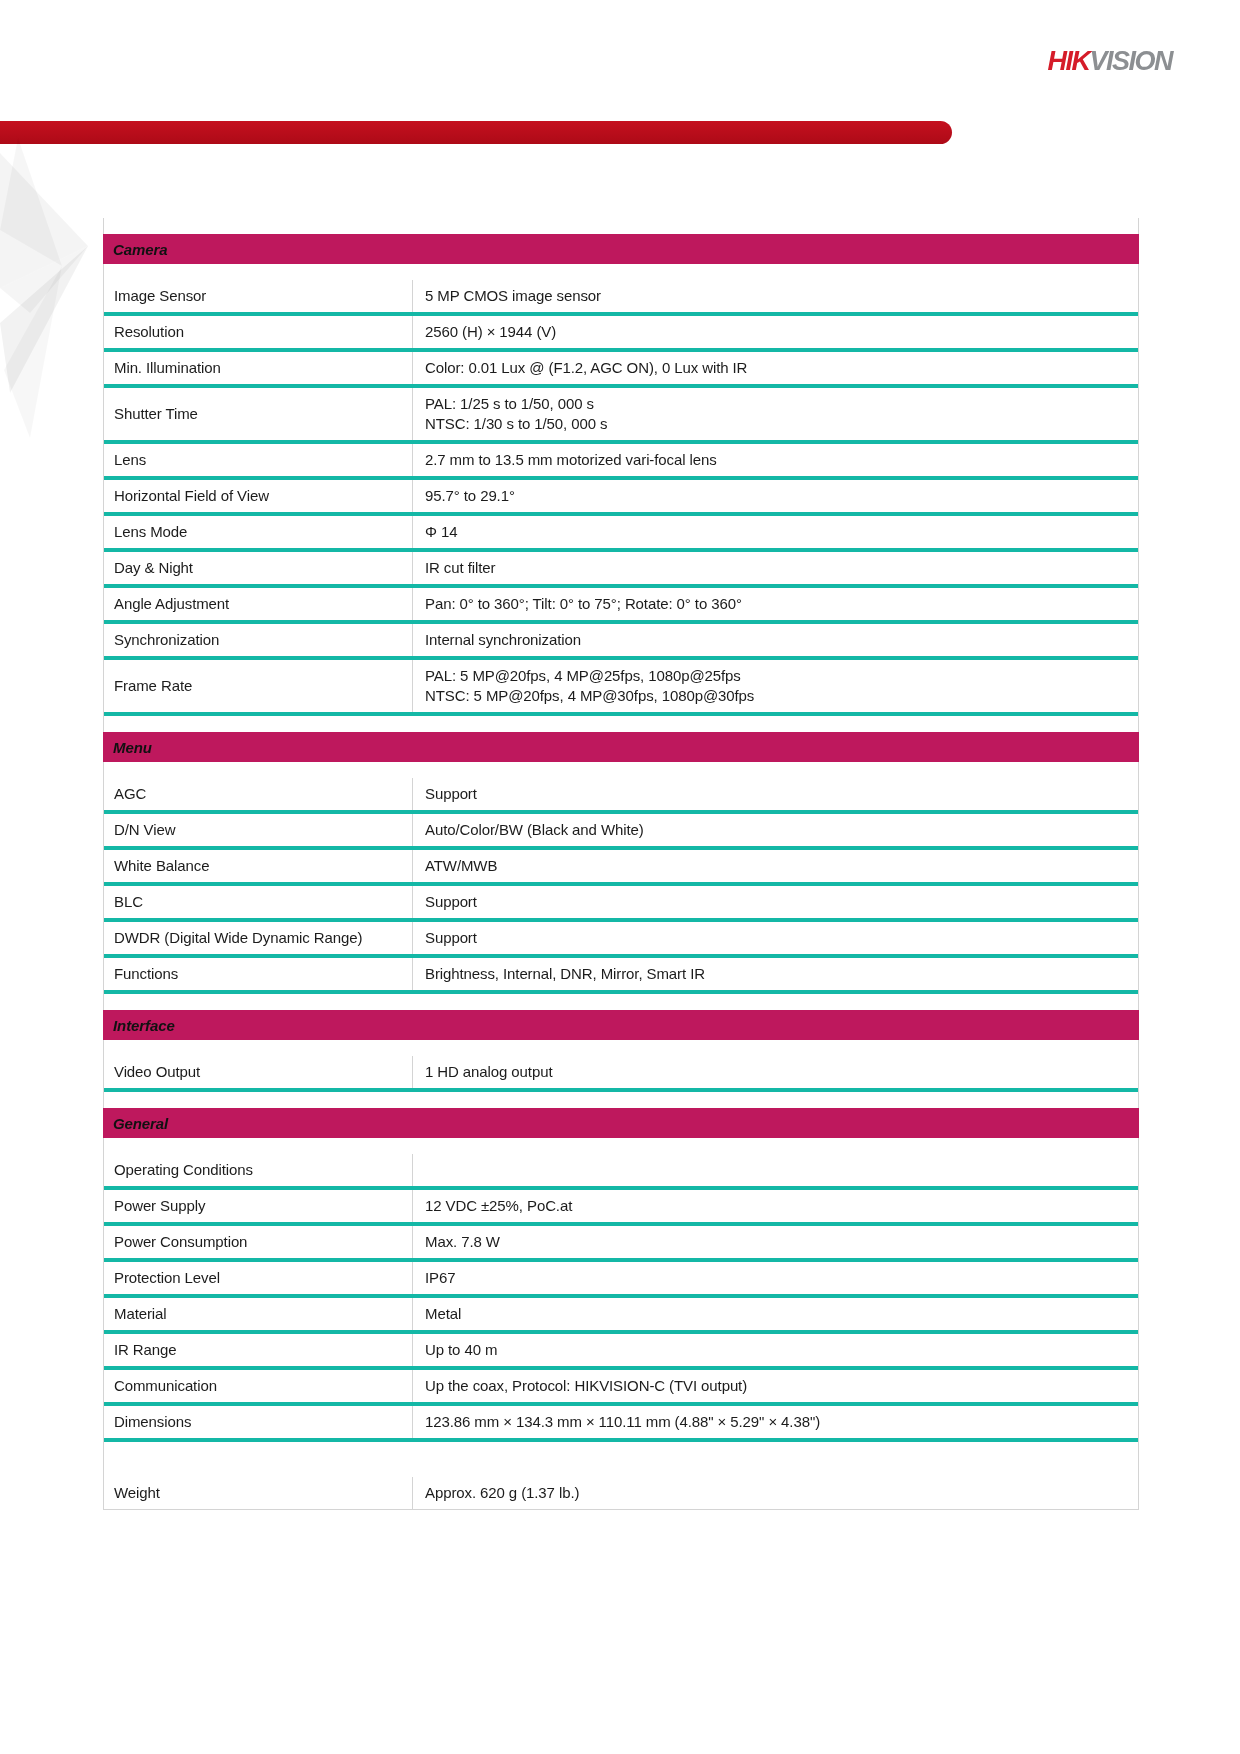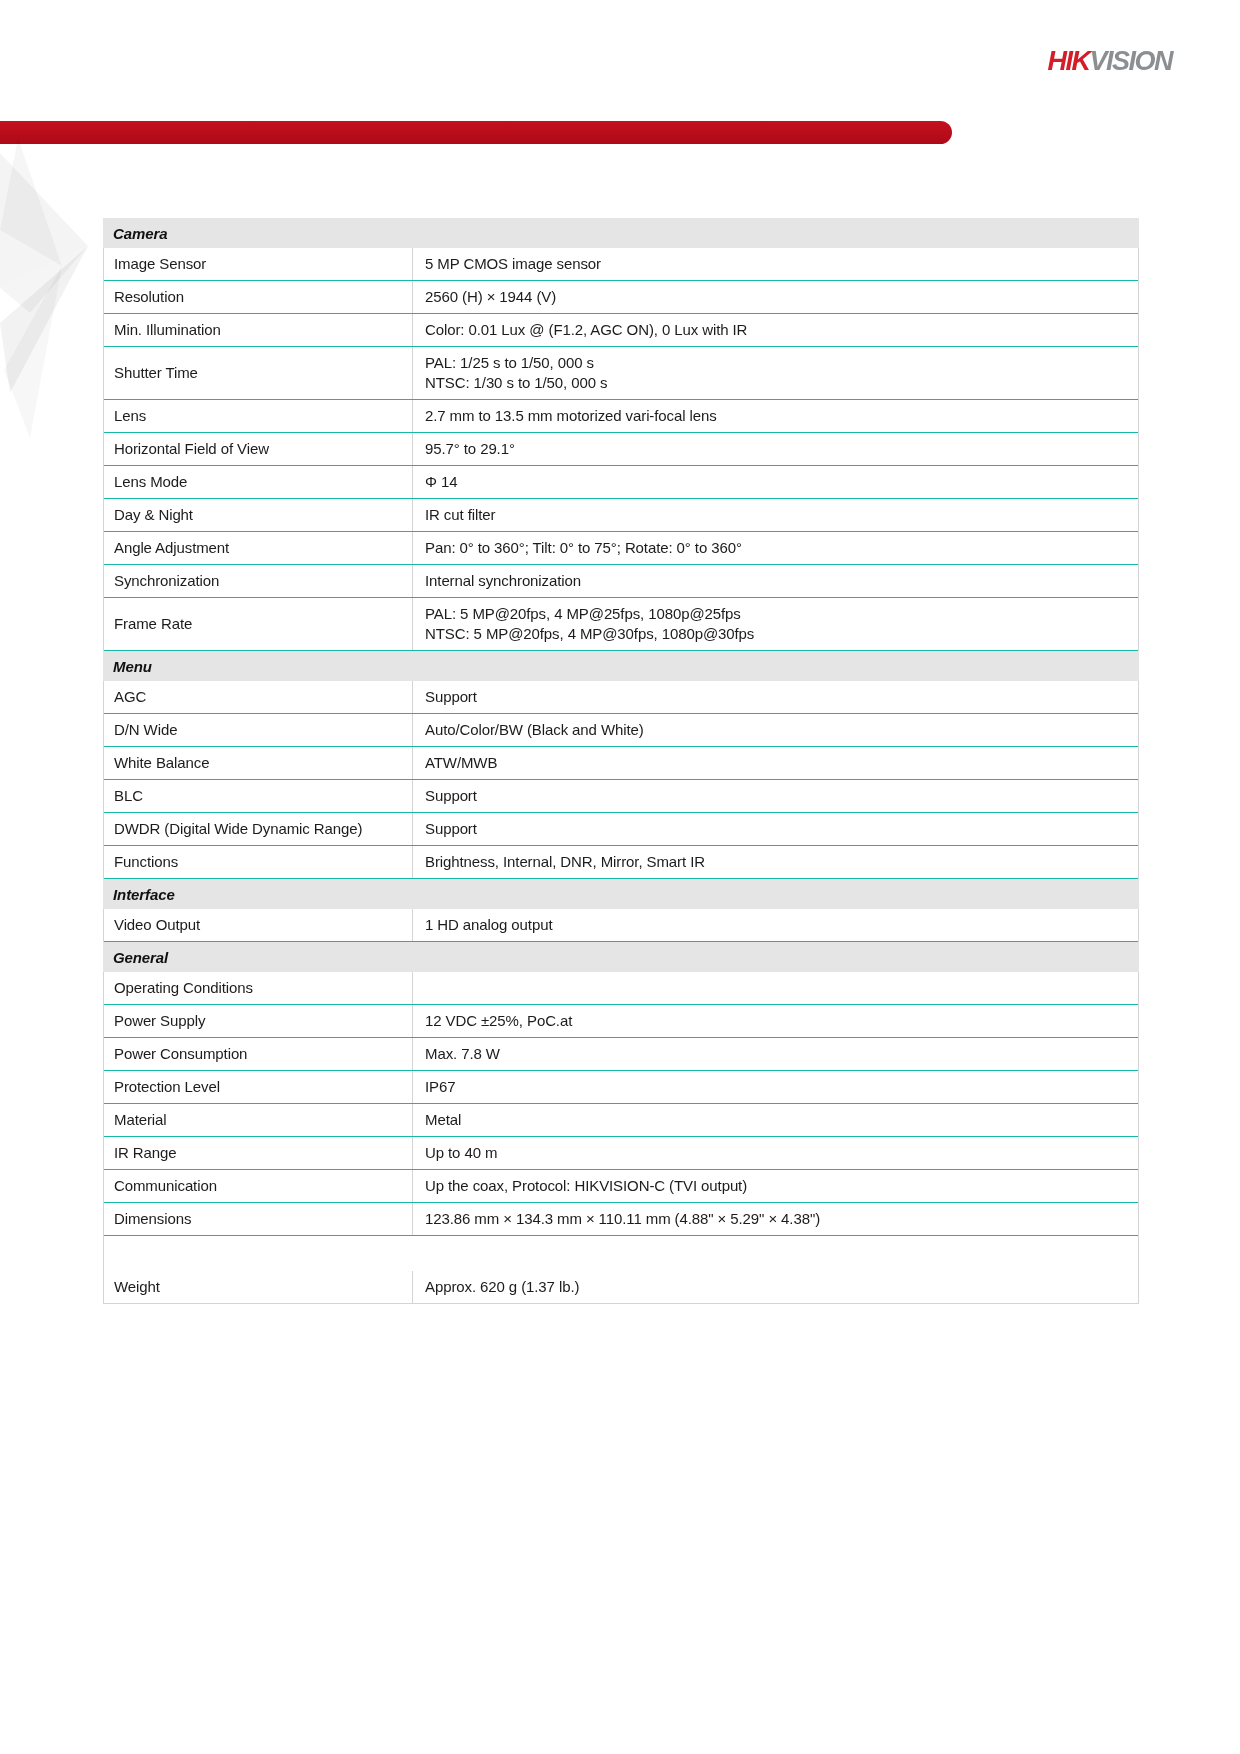--- a/index.html
+++ b/index.html
@@ -48,32 +48,32 @@
     left: 103px; top: 218px;
     width: 1034px;
     border-left: 1px solid #d4d4d4;
     border-right: 1px solid #d4d4d4;
     border-bottom: 1px solid #d4d4d4;
     font-size: 15px;
     letter-spacing: -0.1px;
   }
   .sec-row {
     height: 30px;
-    background: #e5e5e5;
+    background: #be185d;
     display: flex;
     align-items: center;
     padding-left: 10px;
     font-weight: bold;
     font-style: italic;
     color: #111;
-    margin: 0 -1px;            
+    margin: 16px -1px;            
   }
   .spec-row {
     display: flex;
-    border-bottom: 1px solid #14b8a6;
+    border-bottom: 4px solid #14b8a6;
   }
   .spec-row:last-child { border-bottom: none; margin-top: 35px; }
   .cell {
     display: flex;
     flex-direction: column;
     justify-content: center;
     padding: 6px 10px 6px 10px;
     line-height: 20px;
     min-height: 20px;
     box-sizing: border-box;
@@ -173,21 +173,21 @@
       </div>
     </div>
     <div class="sec-row">Menu</div>
     <div class="spec-row">
       <div class="cell key">AGC</div>
       <div class="cell val">
         <div>Support</div>
       </div>
     </div>
     <div class="spec-row">
-      <div class="cell key">D/N Wide</div>
+      <div class="cell key">D/N View</div>
       <div class="cell val">
         <div>Auto/Color/BW (Black and White)</div>
       </div>
     </div>
     <div class="spec-row">
       <div class="cell key">White Balance</div>
       <div class="cell val">
         <div>ATW/MWB</div>
       </div>
     </div>

